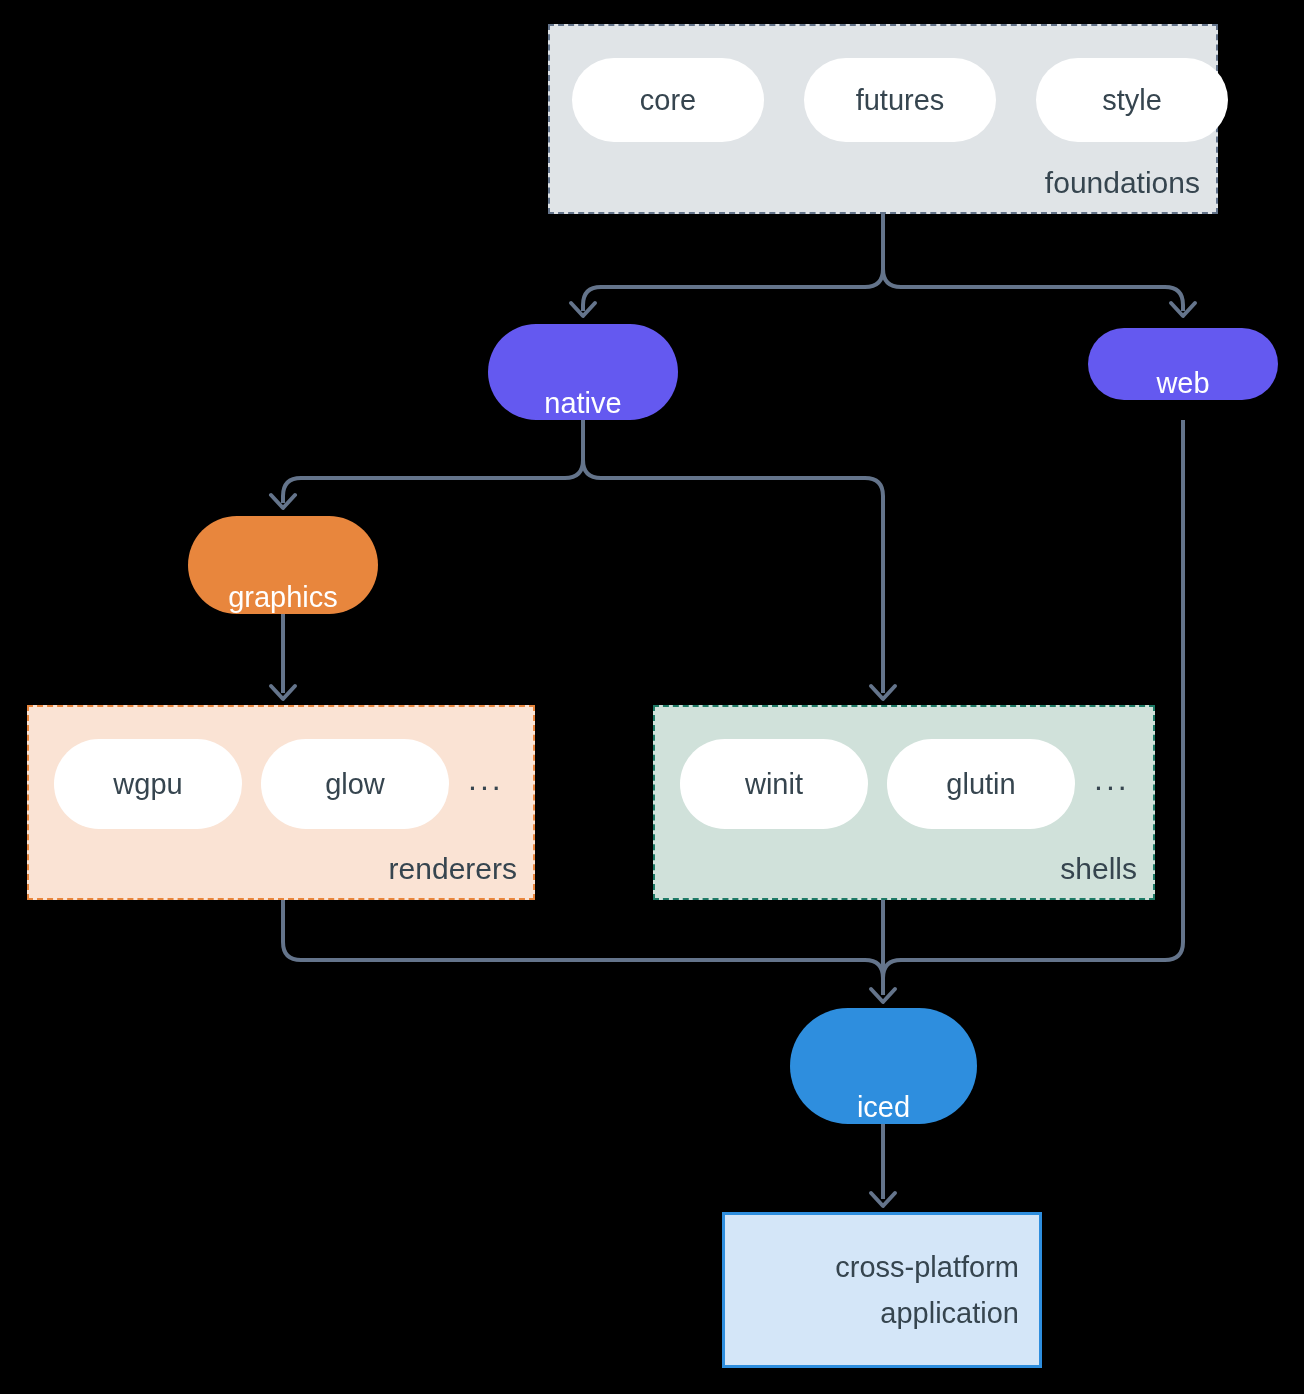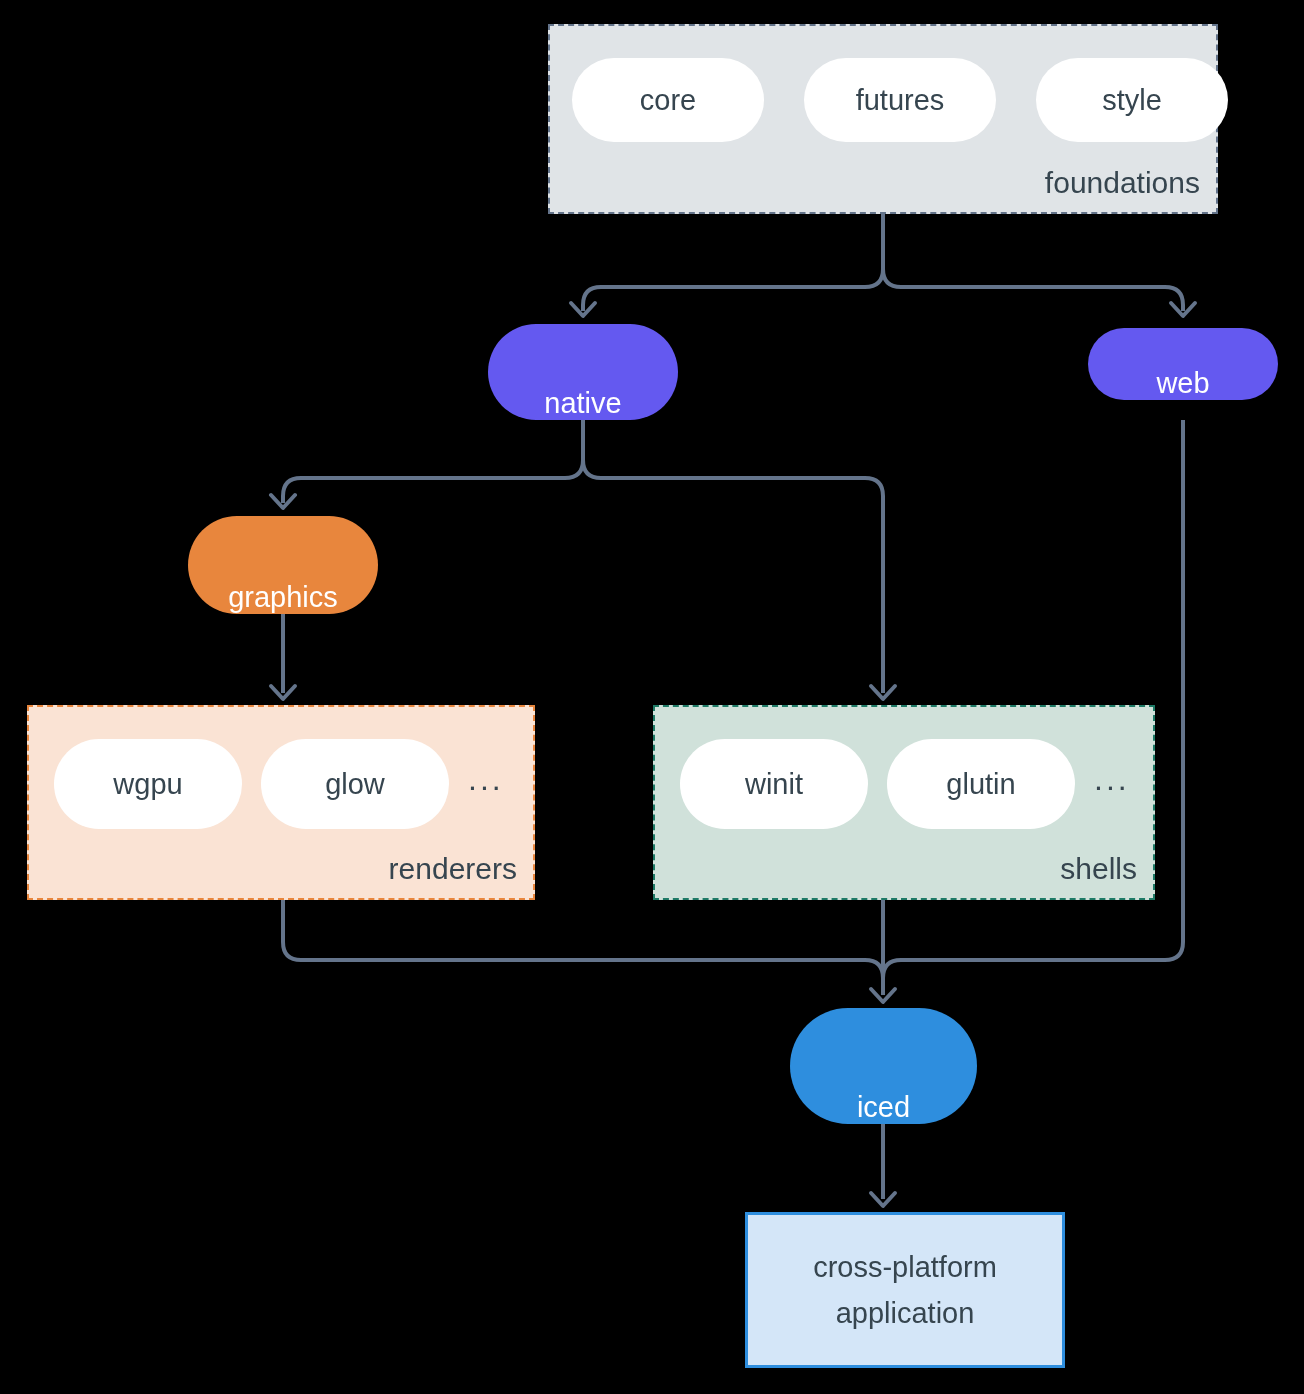--- a/index.html
+++ b/index.html
@@ -41,22 +41,22 @@
 
   .node{position:absolute; border-radius:999px; display:flex; align-items:flex-end; justify-content:center;
     color:#fff; font-size:29px;}
   .n-native{left:488px; top:324px; width:190px; height:96px; background:var(--pill-purple);}
   .n-web{left:1088px; top:328px; width:190px; height:72px; background:var(--pill-purple);}
   .n-graphics{left:188px; top:516px; width:190px; height:98px; background:var(--pill-orange);}
   .n-iced{left:790px; top:1008px; width:187px; height:116px; background:var(--pill-blue);}
 
   .appbox{position:absolute; left:722px; top:1212px; width:320px; height:156px; box-sizing:border-box;
     background:var(--app-fill); border:3px solid var(--app-border);
-    display:flex; align-items:center; justify-content:center; text-align:center;
-    font-size:29px; line-height:1.6; color:var(--text-dark); padding:0 20px;margin-left:23px;}
+    display:flex; align-items:center; justify-content:center; text-align:right;
+    font-size:29px; line-height:1.6; color:var(--text-dark); padding:0 20px;}
 </style>
 </head>
 <body>
 
 <div class="canvas">
 
   <svg class="wires" viewBox="0 0 1304 1394" aria-hidden="true">
 
     <g>
       <path class="connector" d="M883 214 L883 269 Q883 287 865 287 L601 287 Q583 287 583 305 L583 311"></path>

